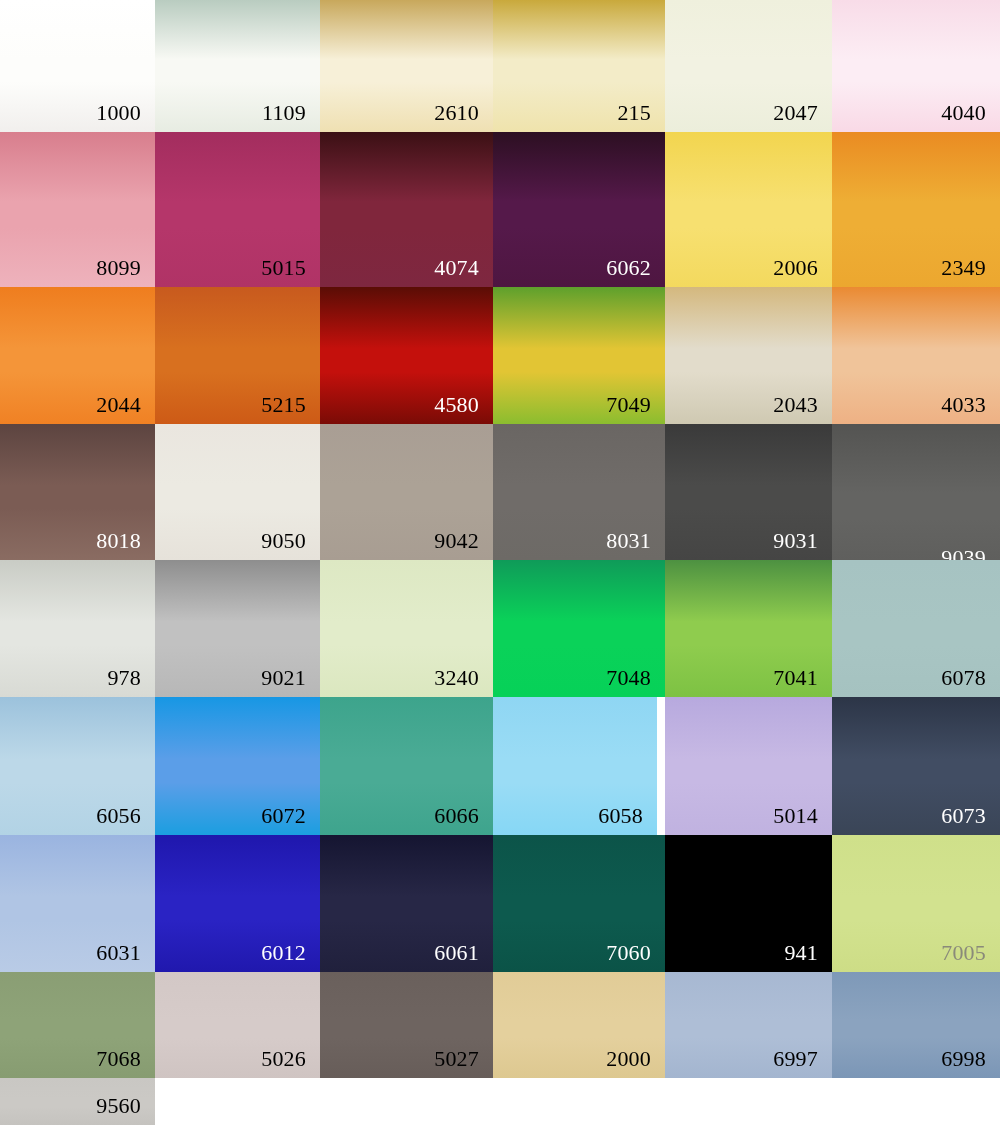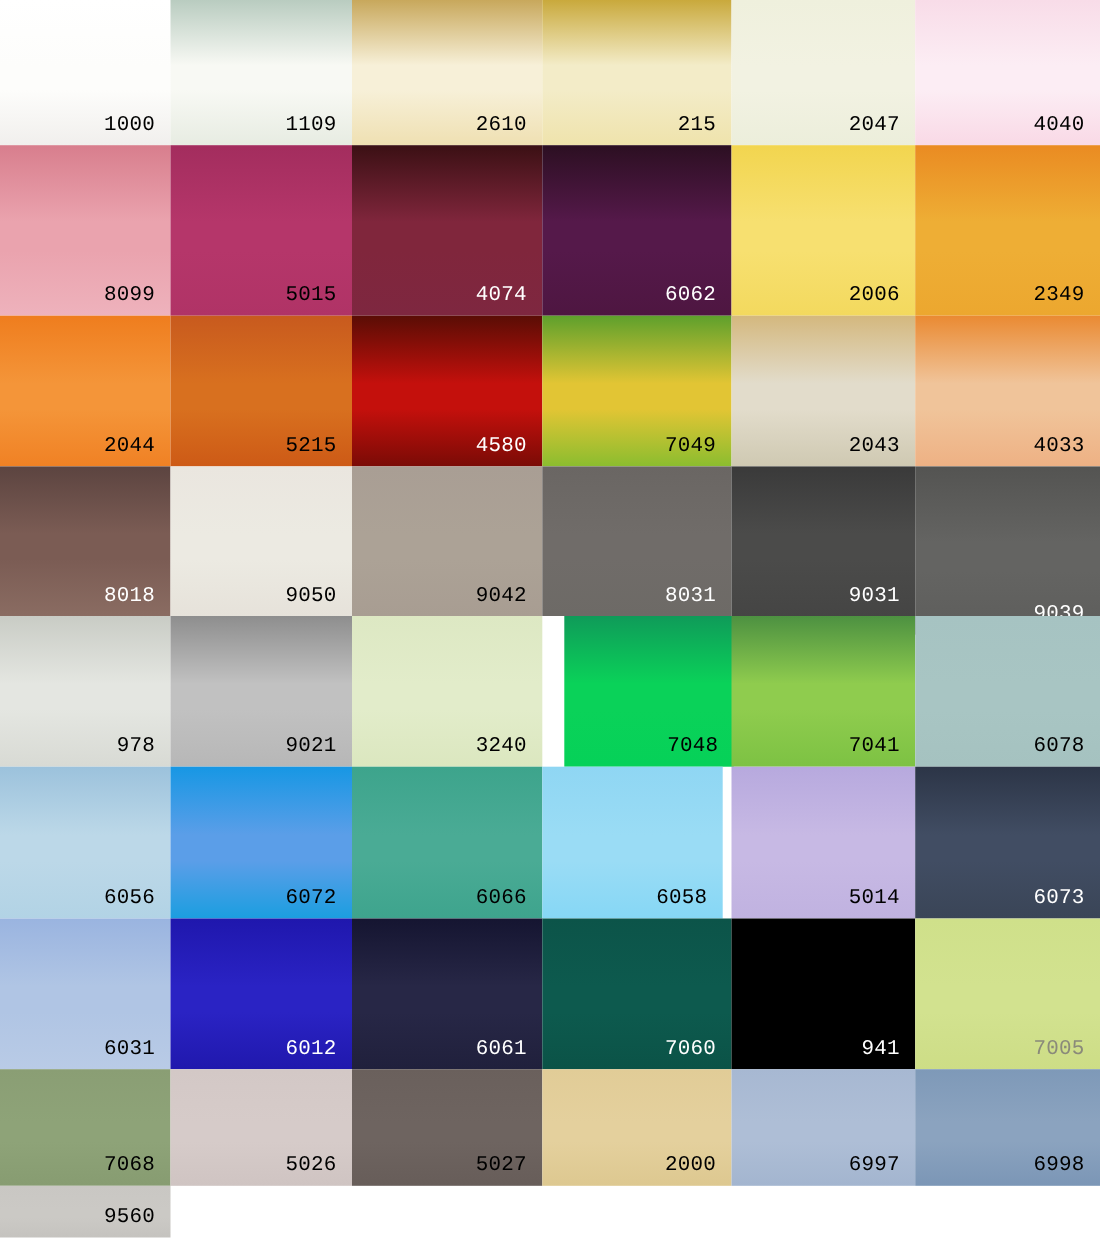--- a/index.html
+++ b/index.html
@@ -15,25 +15,25 @@
   }
   .swatch{
     position:absolute;
     box-sizing:border-box;
     overflow:hidden;
   }
   .swatch .lbl{
     position:absolute;
     right:14px;
     bottom:8px;
-    font-size:19px;
+    font-size:22px;
     line-height:22px;
     letter-spacing:0.2px;
     white-space:nowrap;
-    font-family:Liberation Mono, monospace;
+    font-family:Liberation Serif, serif;
   }
   .t-dark  .lbl{color:#000000;}
   .t-light .lbl{color:#ffffff;}
   .t-grey  .lbl{color:#8a8a7a;}
 </style>
 </head>
 <body>
 
 <div id="grid" style="background: rgb(255, 255, 255);">
     <div class="swatch t-dark" style="left: 0px; top: 0px; width: 155px; height: 132px; background: linear-gradient(rgb(255, 255, 255) 0%, rgb(253, 253, 251) 45%, rgb(253, 253, 251) 62%, rgb(241, 239, 237) 100%);">
@@ -110,21 +110,21 @@
     </div>
     <div class="swatch t-dark" style="left: 0px; top: 560px; width: 155px; height: 137px; background: linear-gradient(rgb(201, 204, 197) 0%, rgb(228, 230, 225) 45%, rgb(228, 230, 225) 62%, rgb(216, 218, 212) 100%);">
       <span class="lbl">978</span>
     </div>
     <div class="swatch t-dark" style="left: 155px; top: 560px; width: 165px; height: 137px; background: linear-gradient(rgb(142, 142, 142) 0%, rgb(193, 193, 193) 45%, rgb(193, 193, 193) 62%, rgb(183, 183, 183) 100%);">
       <span class="lbl">9021</span>
     </div>
     <div class="swatch t-dark" style="left: 320px; top: 560px; width: 173px; height: 137px; background: linear-gradient(rgb(221, 232, 195) 0%, rgb(226, 236, 202) 45%, rgb(226, 236, 202) 62%, rgb(219, 231, 191) 100%);">
       <span class="lbl">3240</span>
     </div>
-    <div class="swatch t-dark" style="left: 513px; top: 560px; width: 154px; height: 137px; background: linear-gradient(rgb(15, 155, 89) 0%, rgb(10, 210, 89) 45%, rgb(10, 210, 89) 62%, rgb(6, 209, 88) 100%);">
+    <div class="swatch t-dark" style="left: 493px; top: 560px; width: 172px; height: 137px; background: linear-gradient(rgb(15, 155, 89) 0%, rgb(10, 210, 89) 45%, rgb(10, 210, 89) 62%, rgb(6, 209, 88) 100%);">
       <span class="lbl">7048</span>
     </div>
     <div class="swatch t-dark" style="left: 665px; top: 560px; width: 167px; height: 137px; background: linear-gradient(rgb(77, 145, 65) 0%, rgb(143, 204, 78) 45%, rgb(143, 204, 78) 62%, rgb(125, 194, 67) 100%);">
       <span class="lbl">7041</span>
     </div>
     <div class="swatch t-dark" style="left: 832px; top: 560px; width: 168px; height: 137px; background: linear-gradient(rgb(166, 195, 194) 0%, rgb(168, 197, 195) 45%, rgb(168, 197, 195) 62%, rgb(165, 194, 192) 100%);">
       <span class="lbl">6078</span>
     </div>
     <div class="swatch t-dark" style="left: 0px; top: 697px; width: 155px; height: 138px; background: linear-gradient(rgb(156, 194, 220) 0%, rgb(188, 216, 232) 45%, rgb(188, 216, 232) 62%, rgb(178, 211, 229) 100%);">
       <span class="lbl">6056</span>

